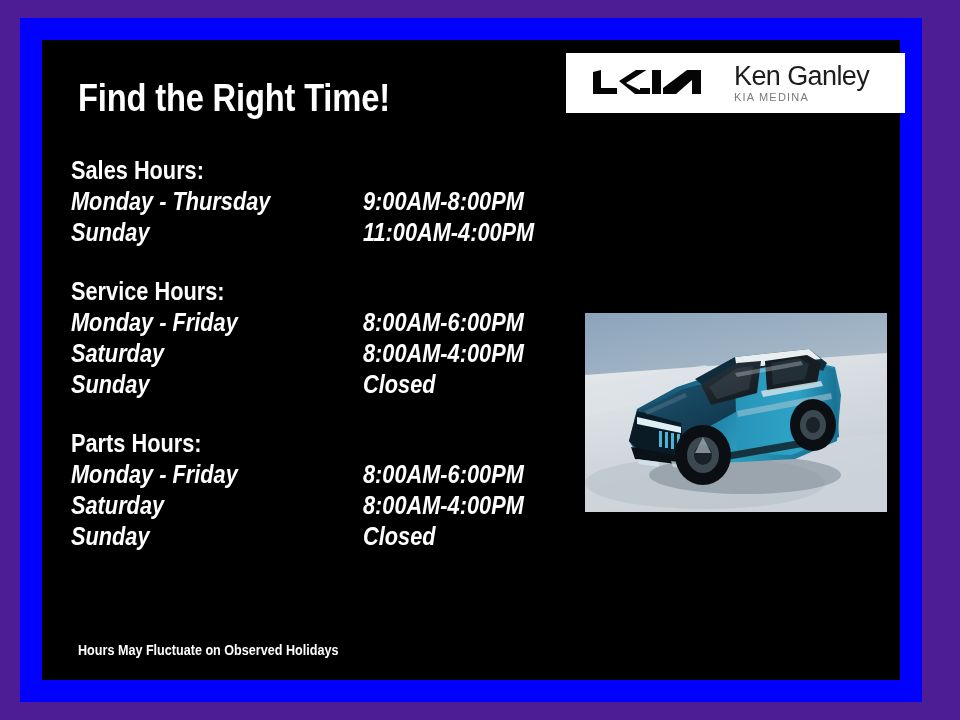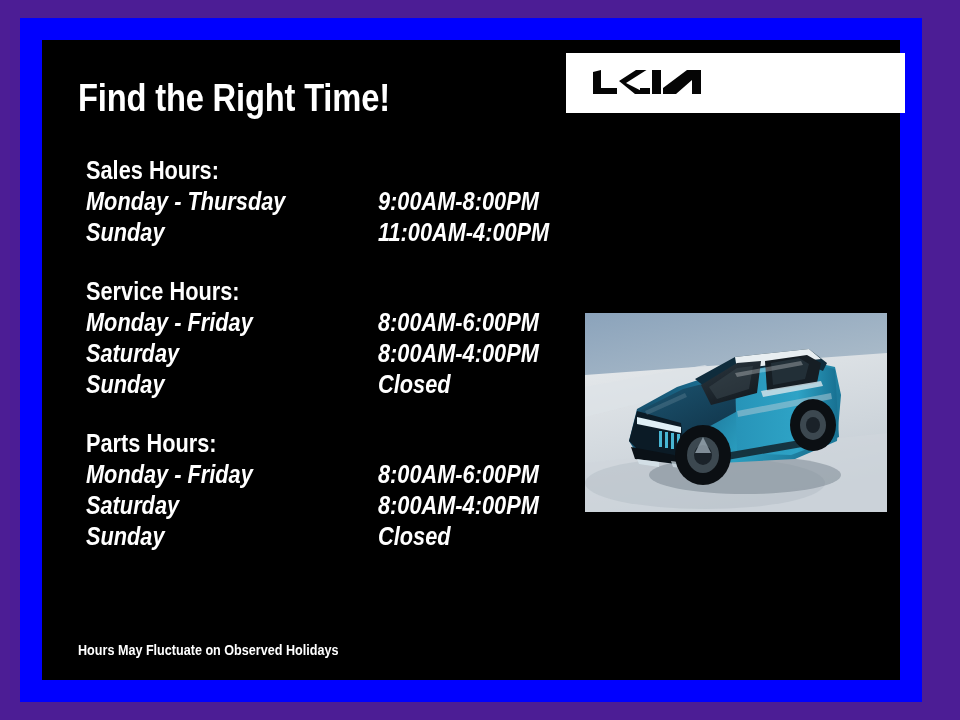--- a/index.html
+++ b/index.html
@@ -50,21 +50,21 @@
     color: #FFFFFF;
     letter-spacing: -0.2px;
     transform: scaleX(0.86);
     transform-origin: left center;
     white-space: nowrap;
   }
 
   
   .hours-block {
     position: absolute;
-    left: 86px;
+    left: 71px;
     top: 155px;
     width: 470px;
   }
 
   .section { margin-bottom: 28px; }
   .section:last-child { margin-bottom: 7px; }
 
   .section-title {
     font-size: 25px;
     line-height: 31px;
@@ -228,20 +228,24 @@
   <div class="logo-box">
     <span class="kia-mark">
       <svg viewBox="0 0 236 60" xmlns="http://www.w3.org/2000/svg" aria-hidden="true">
         <path fill="#050505" d="M10 8 L26 4 L26 40 L58 40 L58 52 L10 52 Z"></path>
         <path fill="#050505" d="M62 26 L96 4 L117 4 L76 30 L119 52 L94 52 Z"></path>
         <path fill="#050505" d="M104 40 L124 40 L124 52 L104 52 Z"></path>
         <path fill="#050505" d="M128 4 L146 4 L146 52 L128 52 Z"></path>
         <path fill="#050505" d="M150 40 L198 4 L226 4 L226 52 L208 52 L208 24 L176 52 L150 52 Z"></path>
       </svg>
     </span>
+    <span class="logo-wordmark">
+      <span class="logo-name">Ken Ganley</span>
+      <span class="logo-sub">KIA MEDINA</span>
+    </span>
   </div>
 
   <div class="vehicle-photo">
     <svg viewBox="0 0 302 199" xmlns="http://www.w3.org/2000/svg" aria-hidden="true">
       <defs>
         <linearGradient id="skyG" x1="0" y1="0" x2="0.3" y2="1">
           <stop offset="0" stop-color="#8ba3bb"></stop>
           <stop offset="0.55" stop-color="#aebecb"></stop>
           <stop offset="1" stop-color="#cfd7dd"></stop>
         </linearGradient>

